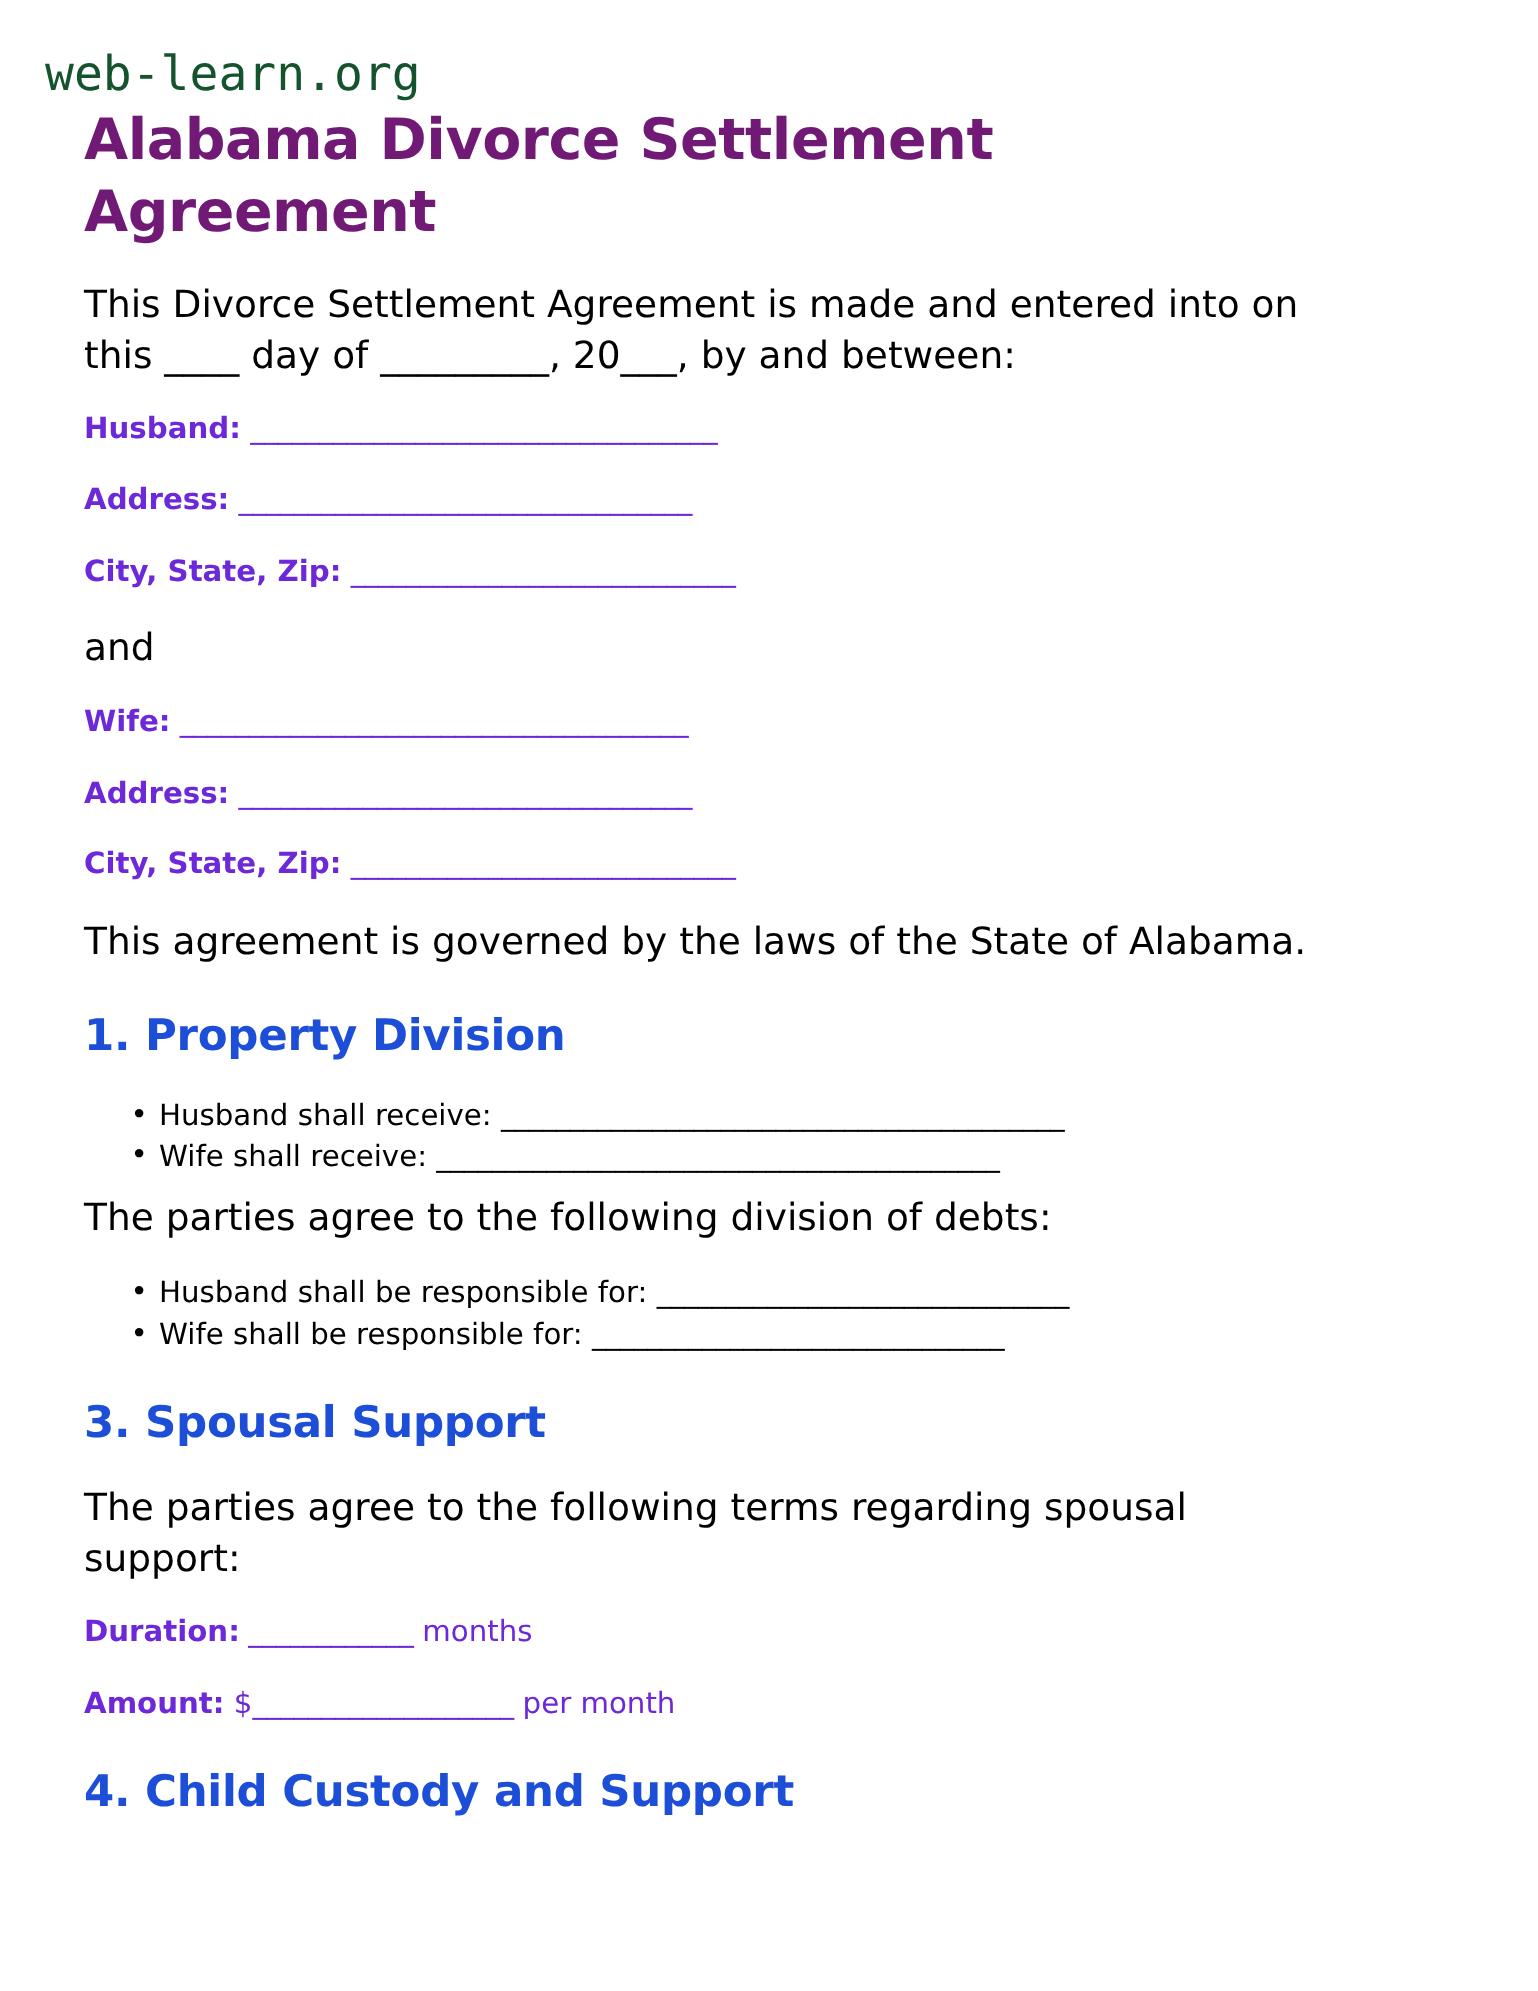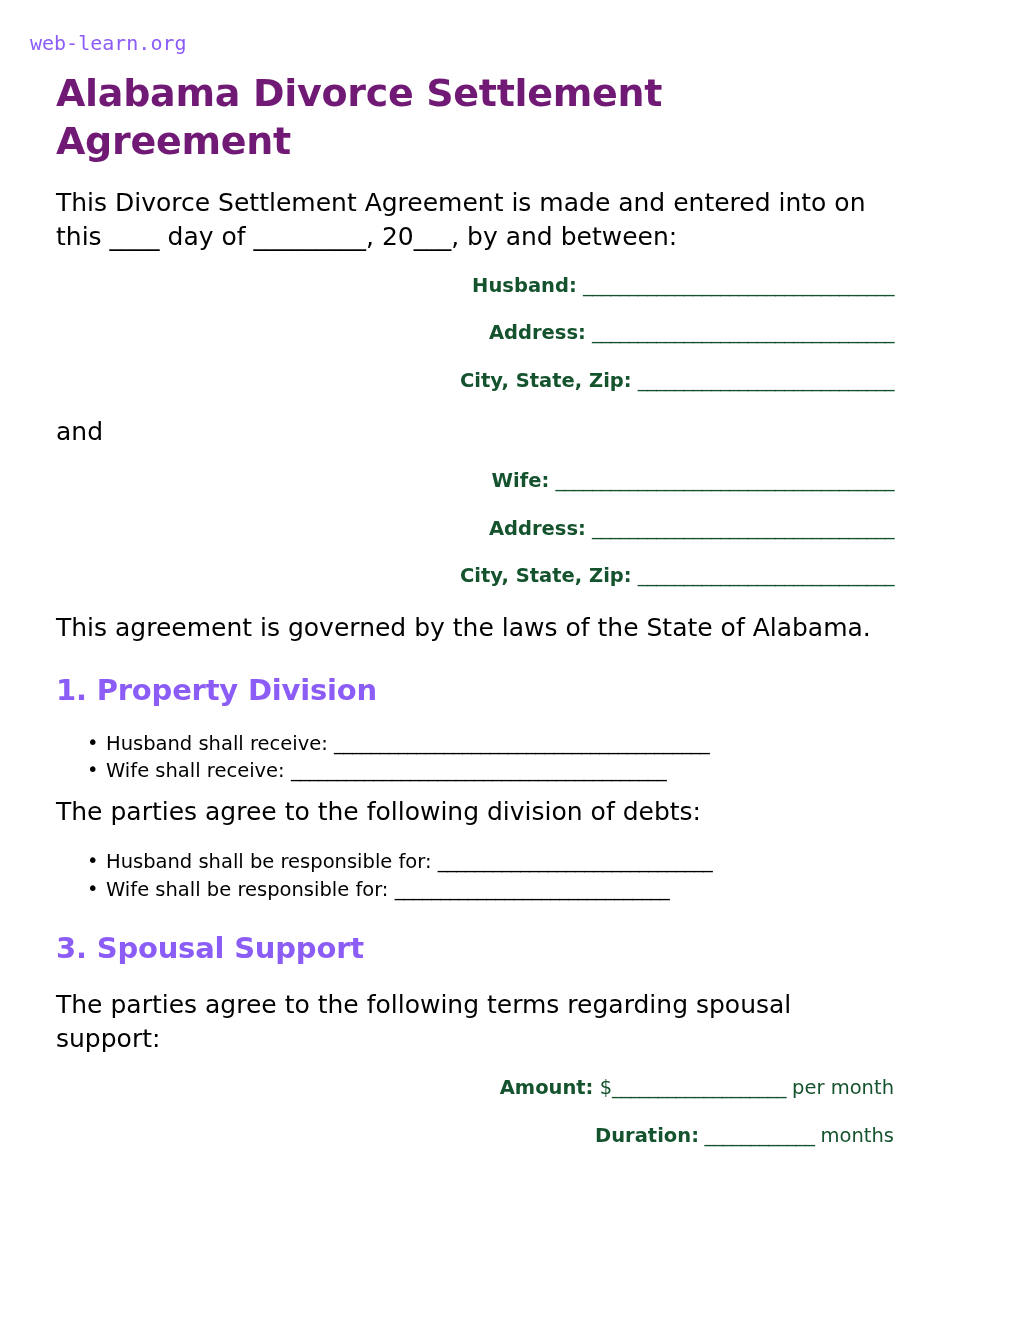--- a/index.html
+++ b/index.html
@@ -23,24 +23,24 @@
     padding: 0;
     overflow: hidden;
   }
 
   
   .site-label {
     position: absolute;
     left: 30px;
     top: 33px;
     font-family: "DejaVu Sans Mono", "Liberation Mono", monospace;
-    font-size: 20px;
+    font-size: 32px;
     line-height: 1.0;
     letter-spacing: 0px;
-    color: #8b5cf6;
+    color: #14532d;
     white-space: nowrap;
   }
 
   
   .content {
     position: absolute;
     left: 56px;
     top: 70px;
     width: 838px;
   }
@@ -58,37 +58,36 @@
     font-size: 25px;
     line-height: 1.36;
     margin: 0 0 19px 0;
     color: #000;
   }
 
   .field-line {
     font-size: 19.5px;
     line-height: 1.36;
     margin: 0 0 21px 0;
-    color: #14532d;
+    color: #6d28d9;
     white-space: nowrap;
-    text-align: right;
   }
   .field-line .lbl { font-weight: bold; }
   .blank {
     font-family: "DejaVu Sans", "Liberation Sans", sans-serif;
     letter-spacing: -0.6px;
   }
 
   h2.section-title {
     font-size: 29px;
     line-height: 1.2;
     font-weight: bold;
     margin: 28px 0 22px 0;
     letter-spacing: -0.2px;
-    color: #8b5cf6;
+    color: #1d4ed8;
   }
 
   ul.bullets {
     list-style: none;
     margin: 0 0 10px 0;
     padding: 0;
   }
   ul.bullets li {
     position: relative;
     font-size: 19.5px;
@@ -172,22 +171,23 @@
       <li>
         <span class="dot">•</span>
         <span>Wife shall be responsible for:</span>
         <span class="blank">______________________________</span>
       </li>
     </ul>
 
     <h2 class="section-title">3. Spousal Support</h2>
     <p class="para">The parties agree to the following terms regarding spousal support:</p>
     <div class="field-line">
+      <span class="lbl">Duration:</span><span class="blank"> ____________</span><span> months</span>
+    </div>
+    <div class="field-line">
       <span class="lbl">Amount:</span>
       <span>$</span><span class="blank">___________________</span><span> per month</span>
     </div>
-    <div class="field-line">
-      <span class="lbl">Duration:</span><span class="blank"> ____________</span><span> months</span>
-    </div>
 
+    <h2 class="section-title">4. Child Custody and Support</h2>
 
   </div>
 </div>
 
 </body></html>

